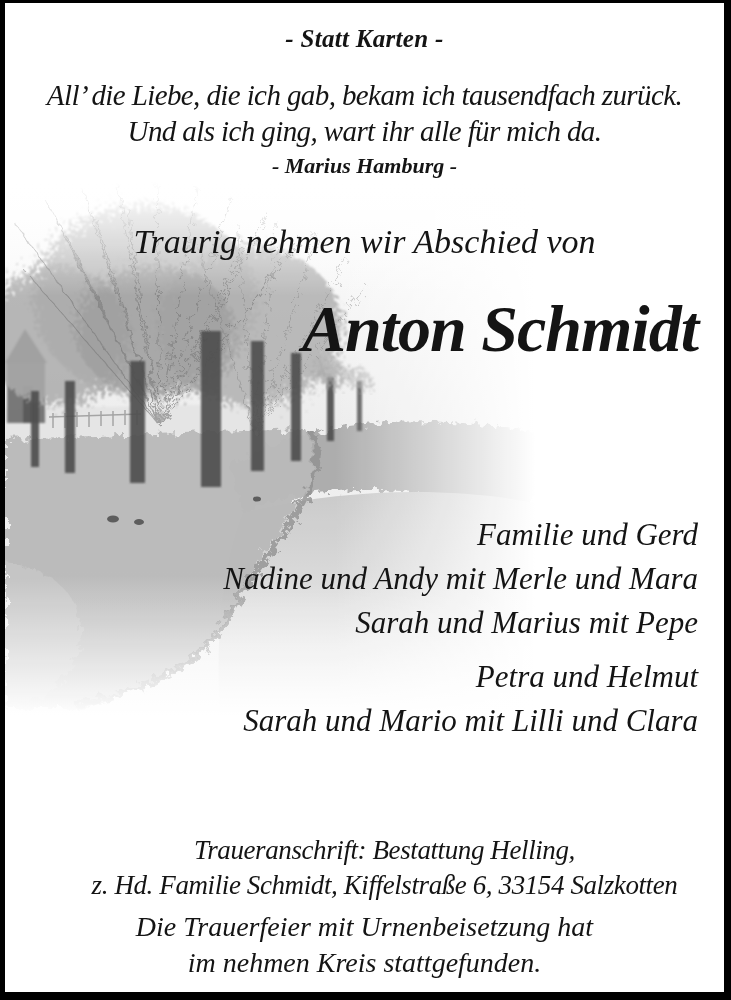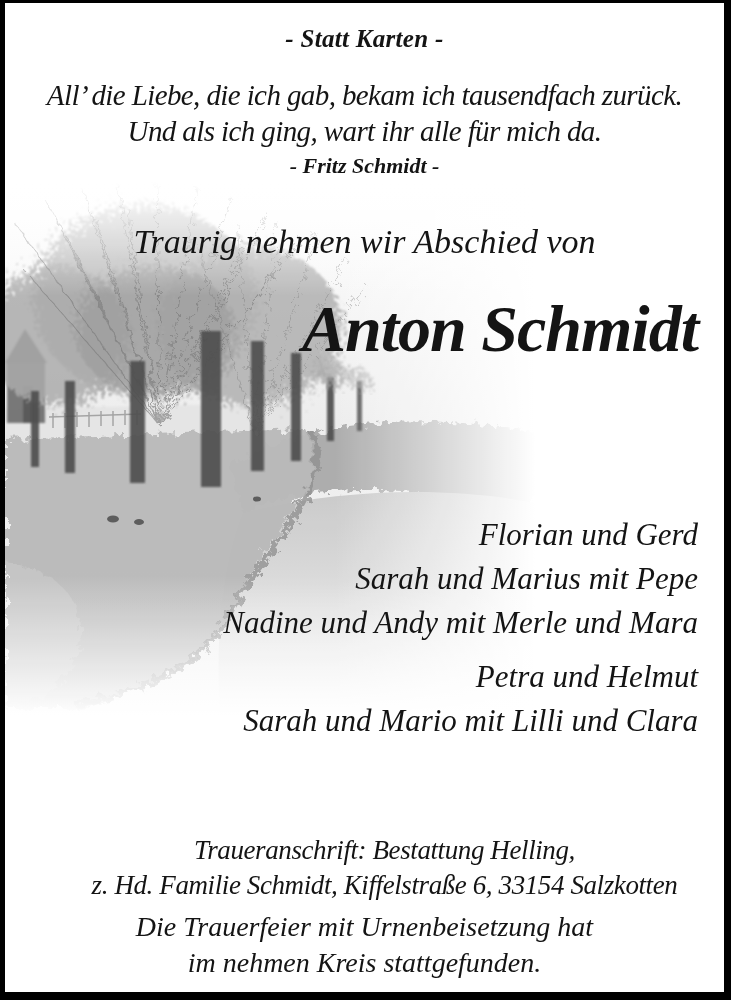--- a/index.html
+++ b/index.html
@@ -170,31 +170,31 @@
     </svg>
   </div>
 
   <div class="abs center statt it b">- Statt Karten -</div>
 
   <div class="abs center quote it">
     <div>All’ die Liebe, die ich gab, bekam ich tausendfach zurück.</div>
     <div>Und als ich ging, wart ihr alle für mich da.</div>
   </div>
 
-  <div class="abs center attrib it b">- Fritz Schmidt -</div>
+  <div class="abs center attrib it b">- Marius Hamburg -</div>
 
   <div class="abs center intro it">Traurig nehmen wir Abschied von</div>
 
   <div class="abs name it b">Anton Schmidt</div>
 
 
   <div class="abs mourners1 right-block it">
-    <div>Florian und Gerd</div>
+    <div>Familie und Gerd</div>
+    <div>Nadine und Andy mit Merle und Mara</div>
     <div>Sarah und Marius mit Pepe</div>
-    <div>Nadine und Andy mit Merle und Mara</div>
   </div>
 
   <div class="abs mourners2 right-block it">
     <div>Petra und Helmut</div>
     <div>Sarah und Mario mit Lilli und Clara</div>
   </div>
 
   <div class="abs center address it">
     <div>Traueranschrift: Bestattung Helling,</div>
     <div>z. Hd. Familie Schmidt, Kiffelstraße 6, 33154 Salzkotten</div>

